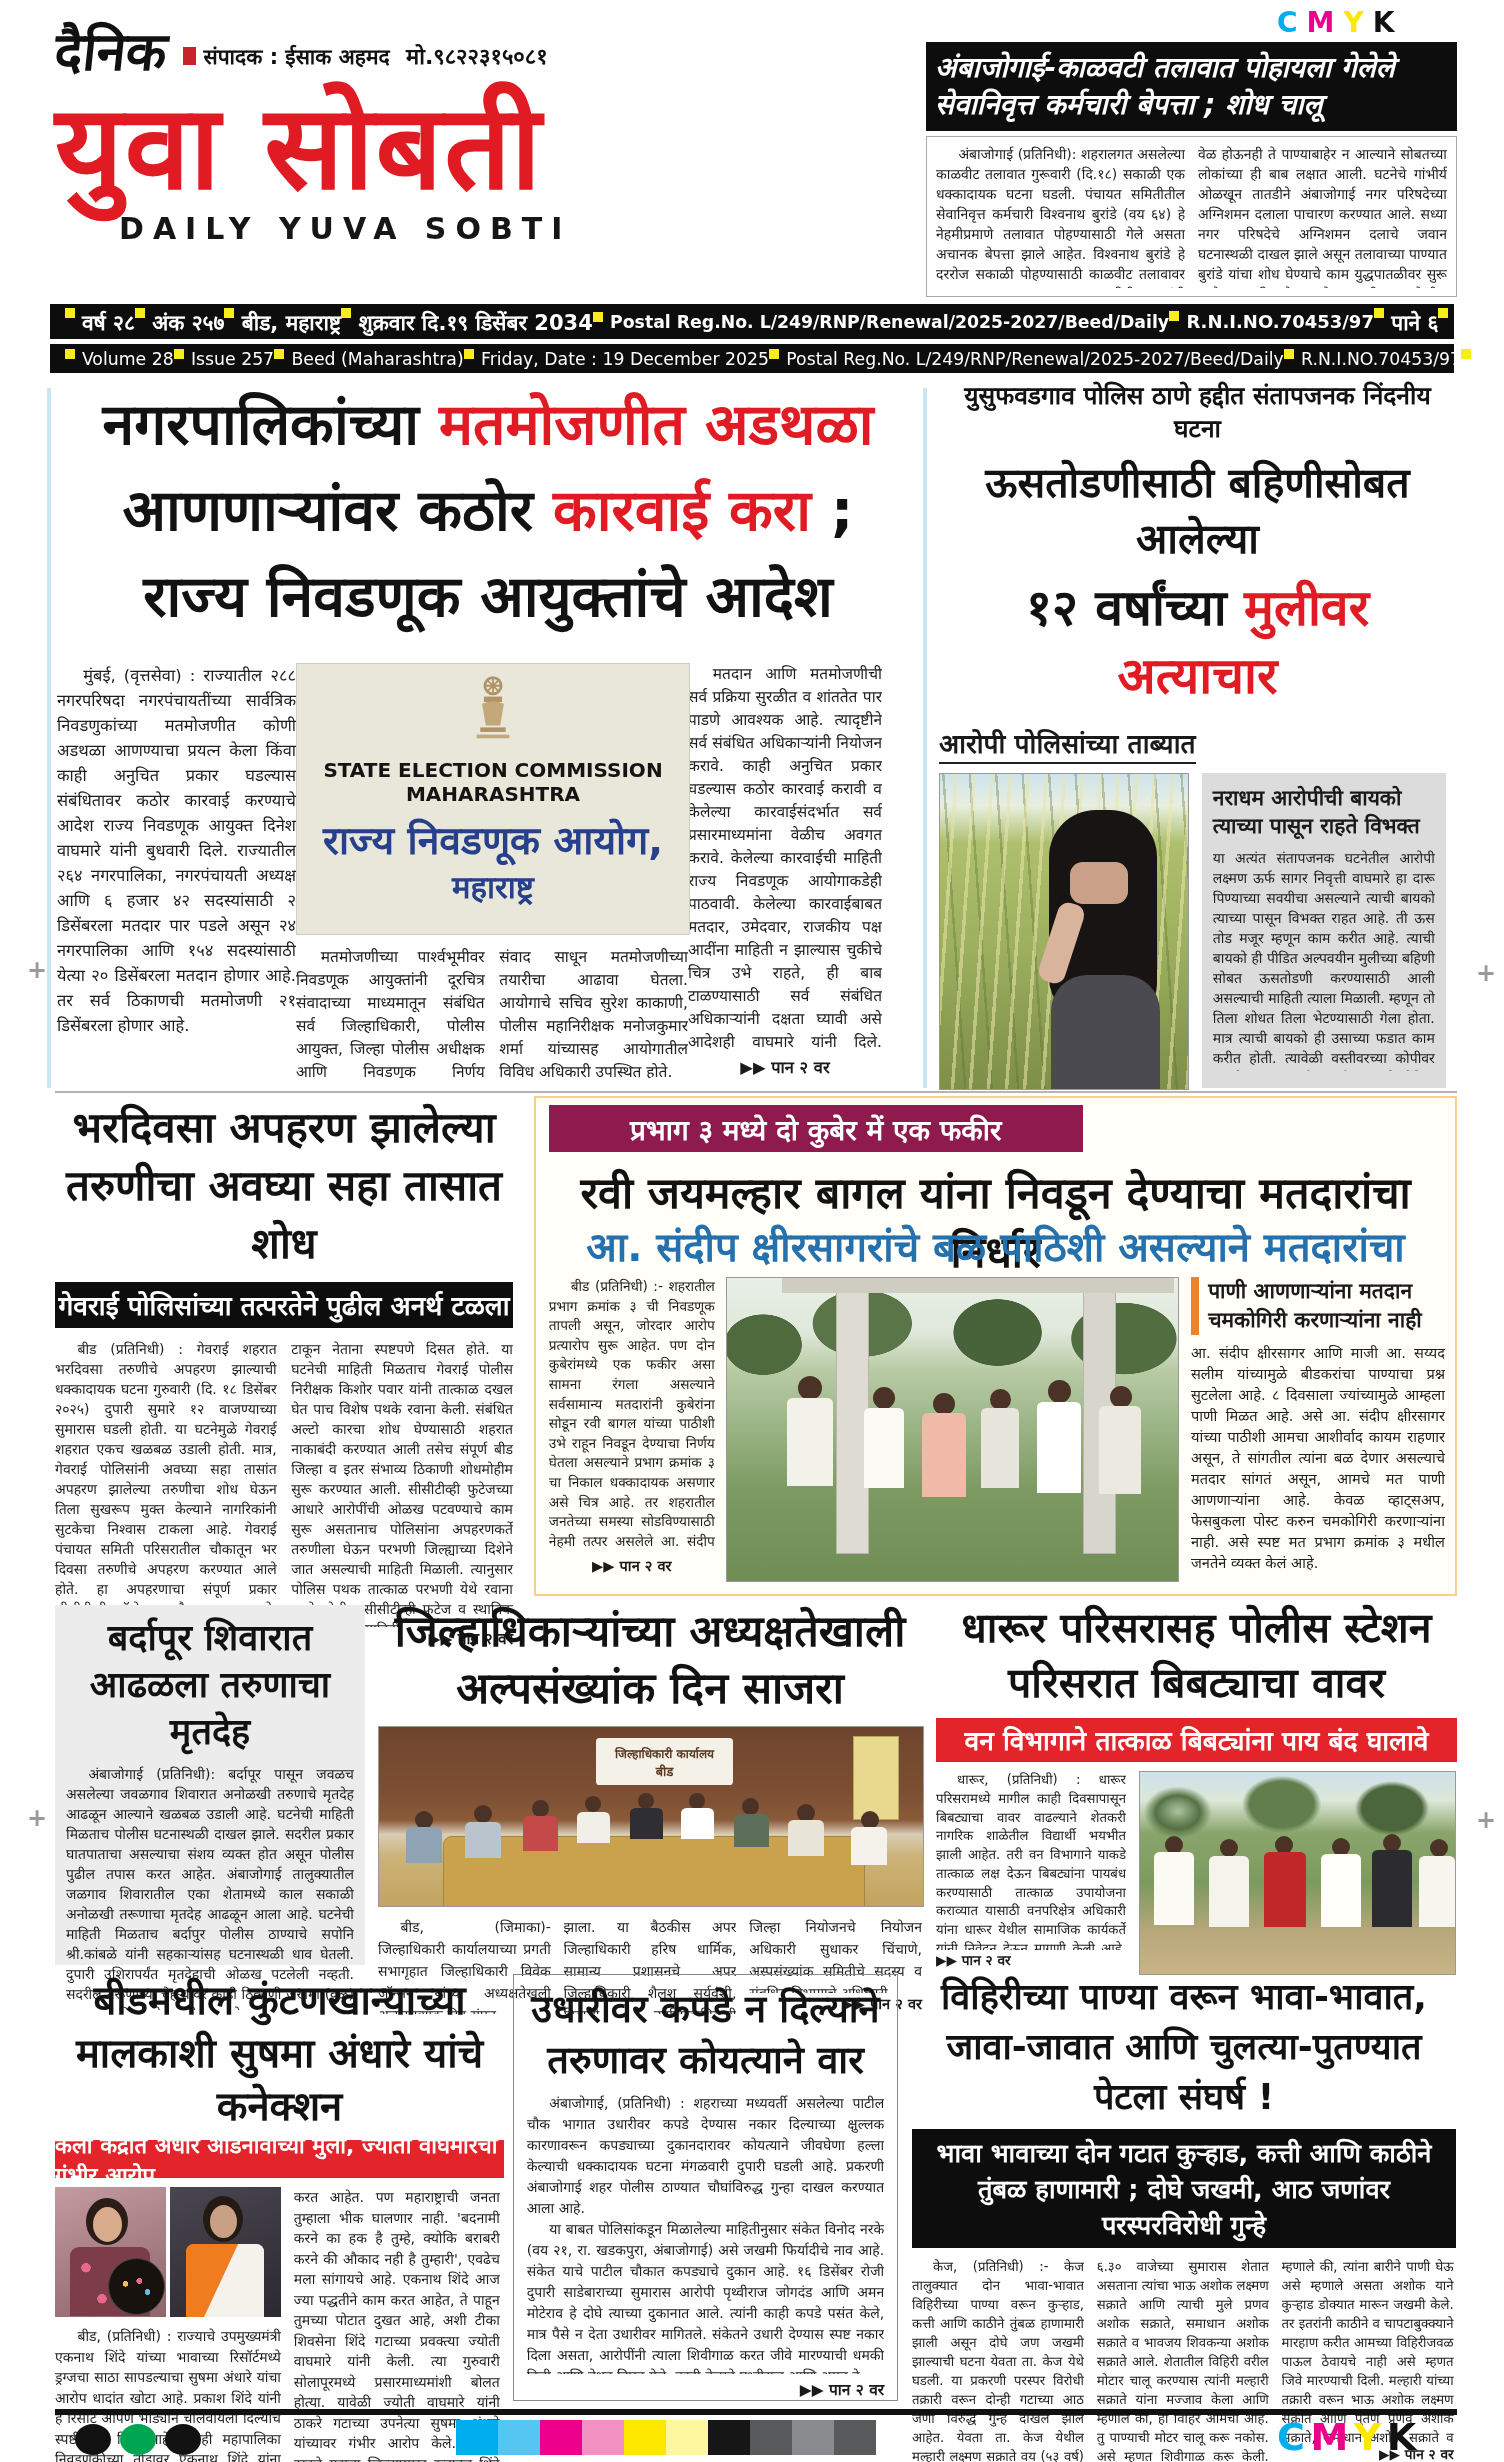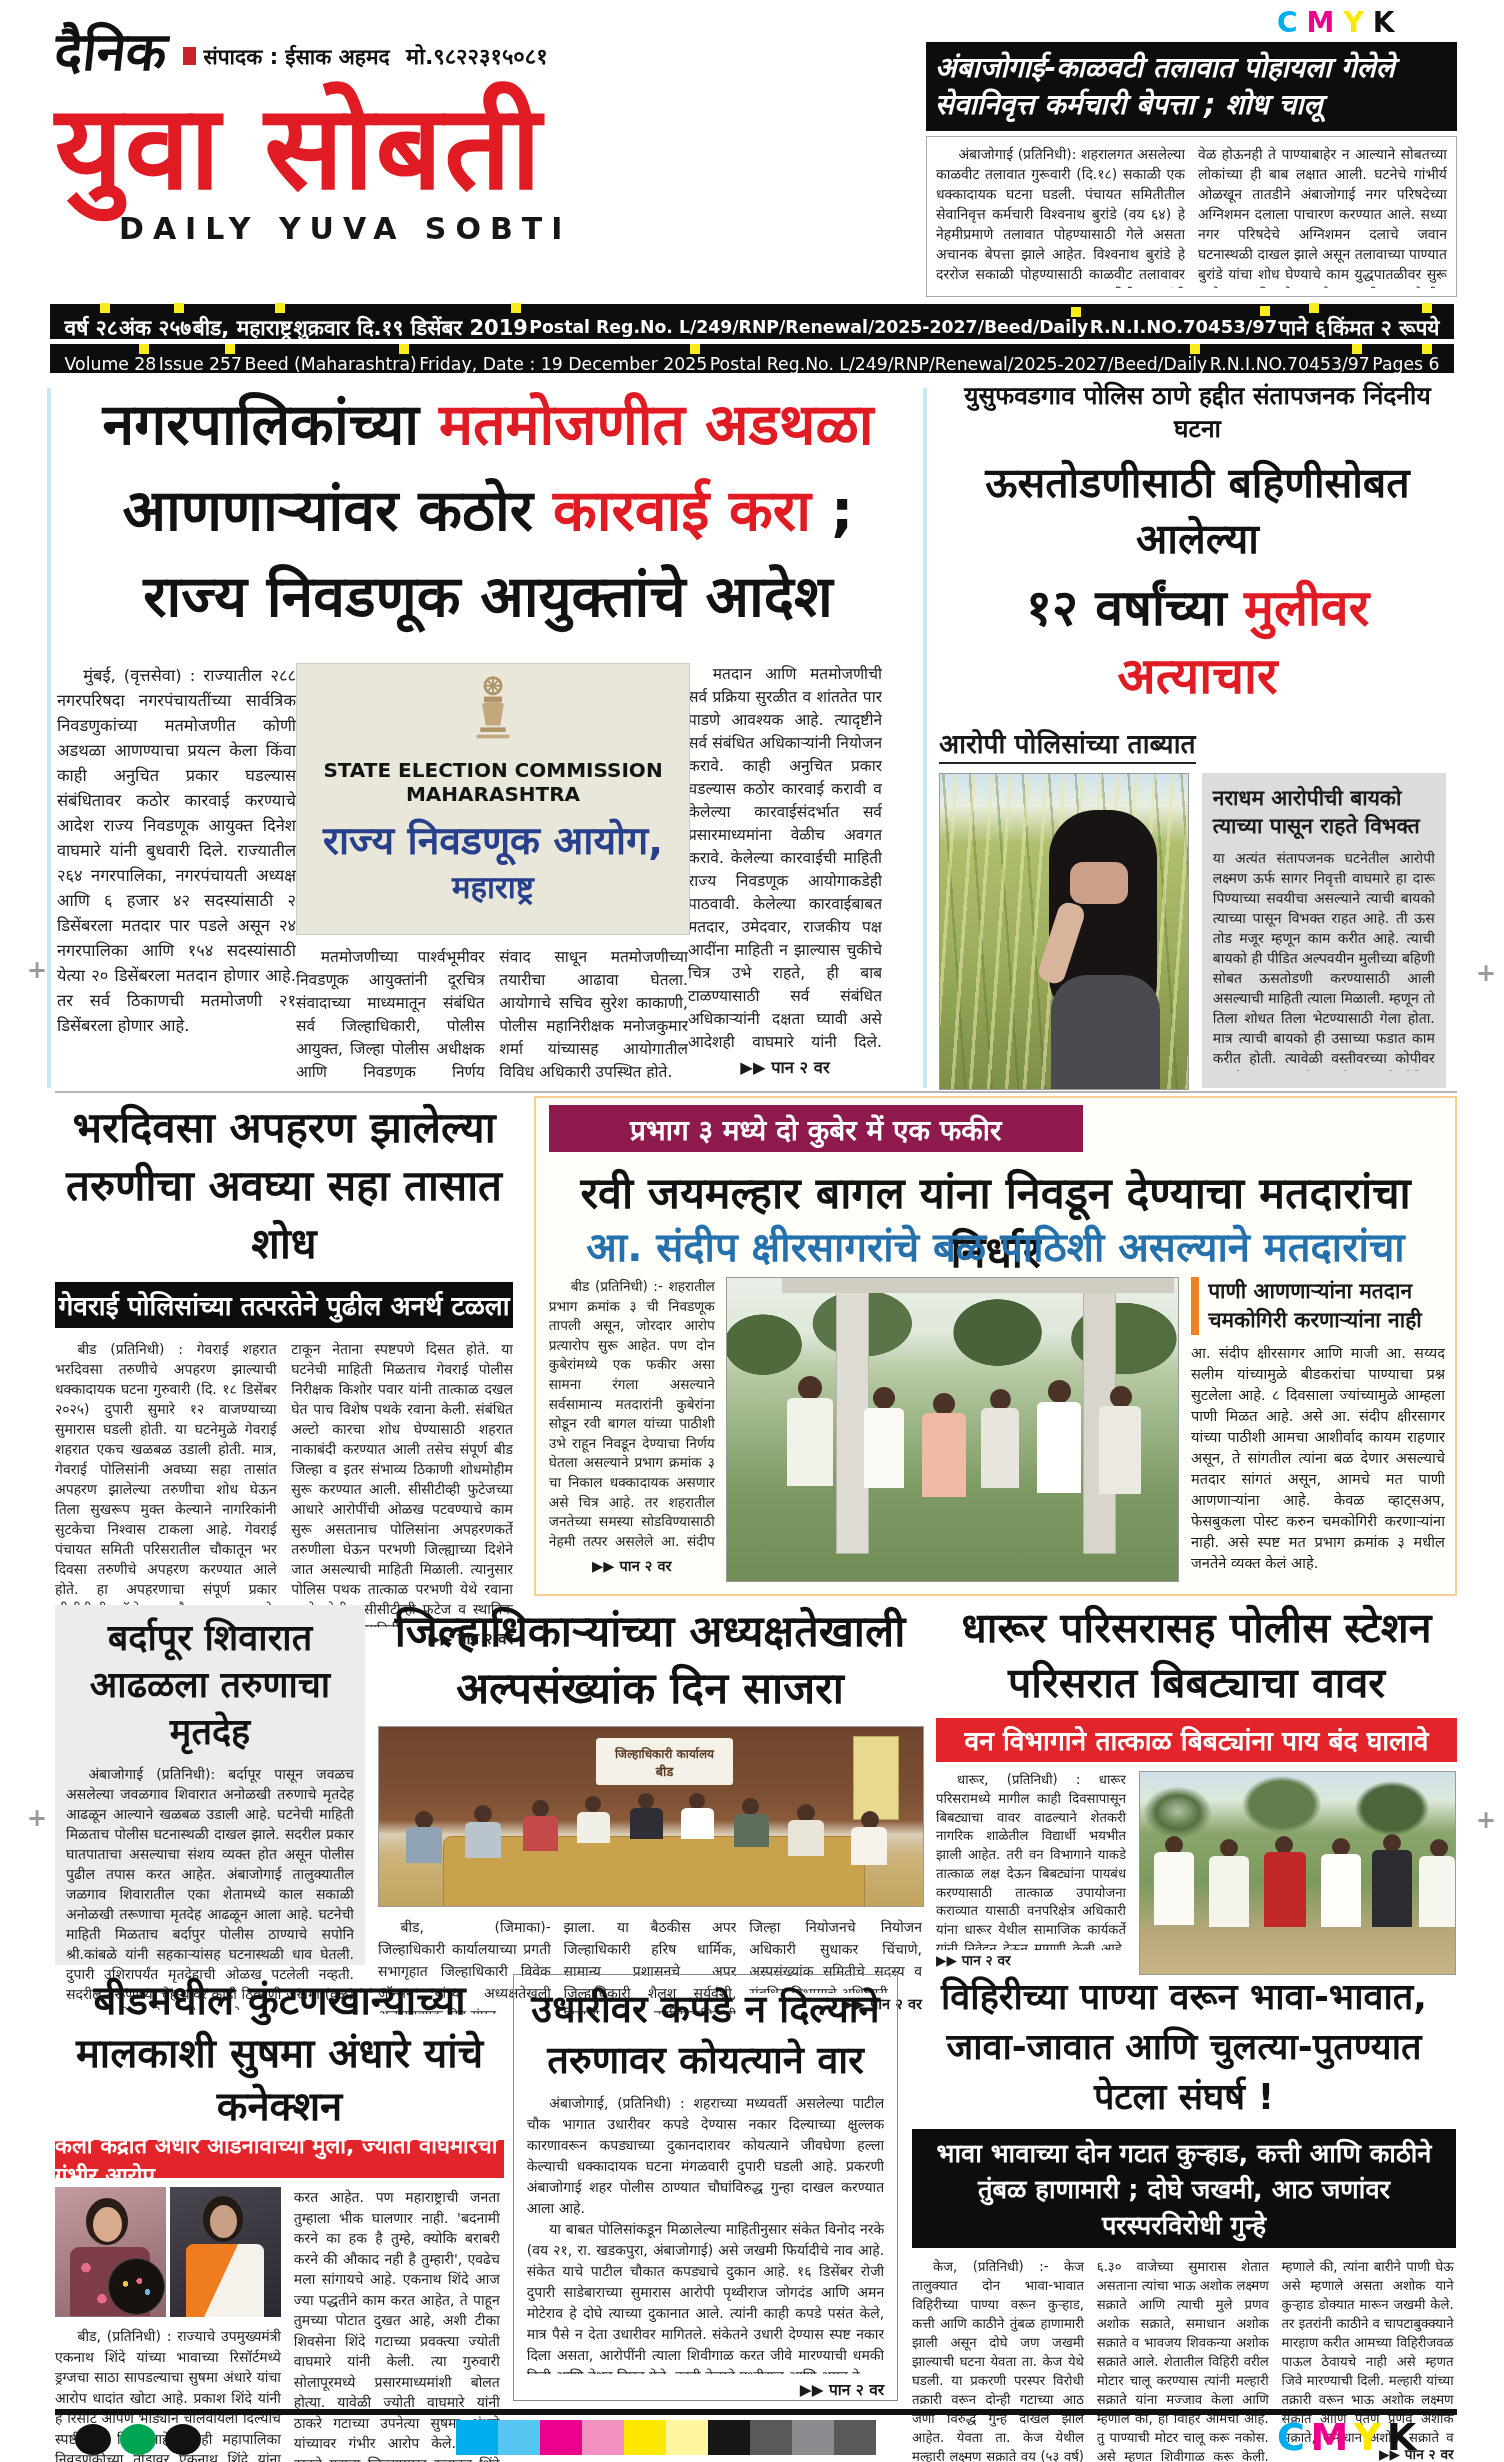--- a/index.html
+++ b/index.html
@@ -9,21 +9,21 @@
   .ctr{text-align:center;}
   .b{font-weight:bold;}
   .red{color:#e11b23;}
   .hl{font-weight:bold;color:#121212;}
   .body-txt{font-size:14.6px;line-height:21px;color:#1d1d1d;text-align:justify;overflow:hidden;}
   .ind{text-indent:1.6em;}
   .blackbar{background:#0d0d0d;color:#fff;font-weight:bold;display:flex;align-items:center;justify-content:center;}
   .redbar{background:#e3242b;color:#fff;font-weight:bold;display:flex;align-items:center;justify-content:center;}
   .bullet{display:inline-block;width:10px;height:10px;background:#f8ec1c;margin-right:7.3px;flex:0 0 auto;}
   .ibar{background:#0d0d0d;color:#fff;display:flex;align-items:center;justify-content:space-between;padding:0 14.6px;}
-  .ibar .it{display:flex;align-items:flex-end;white-space:nowrap;flex-direction:column;}
+  .ibar .it{display:flex;align-items:flex-start;white-space:nowrap;}
   .more{font-weight:bold;white-space:nowrap;}
   .vrule{background:#c9e6f2;width:3.6px;}
   .hrule{background:#b5b5b5;height:1.8px;}
   .regmark{color:#9a9a9a;font-size:24px;font-weight:bold;}
   .photo{overflow:hidden;position:relative;}
   .head-circ{position:absolute;border-radius:50%;background:#4a3226;}
   .shirt{position:absolute;border-radius:5.5px 5.5px 0 0;}
   .cmyk-c{color:#00adee}.cmyk-m{color:#ec008c}.cmyk-y{color:#ffe800}.cmyk-k{color:#111}
   .swatch{display:inline-block;width:42px;height:35px;}
 </style>
@@ -67,21 +67,21 @@
     <span class="it">
         <span class="bullet"></span>
         <span>अंक २५७</span>
       </span>
     <span class="it">
         <span class="bullet"></span>
         <span>बीड, महाराष्ट्र</span>
       </span>
     <span class="it">
         <span class="bullet"></span>
-        <span>शुक्रवार दि.१९ डिसेंबर 2019</span>
+        <span>शुक्रवार दि.१९ डिसेंबर 2034</span>
       </span>
     <span class="it" style="font-size:17.3px;">
         <span class="bullet"></span>
         <span>Postal Reg.No. L/249/RNP/Renewal/2025-2027/Beed/Daily</span>
       </span>
     <span class="it" style="font-size:18px;">
         <span class="bullet"></span>
         <span>R.N.I.NO.70453/97</span>
       </span>
     <span class="it">

